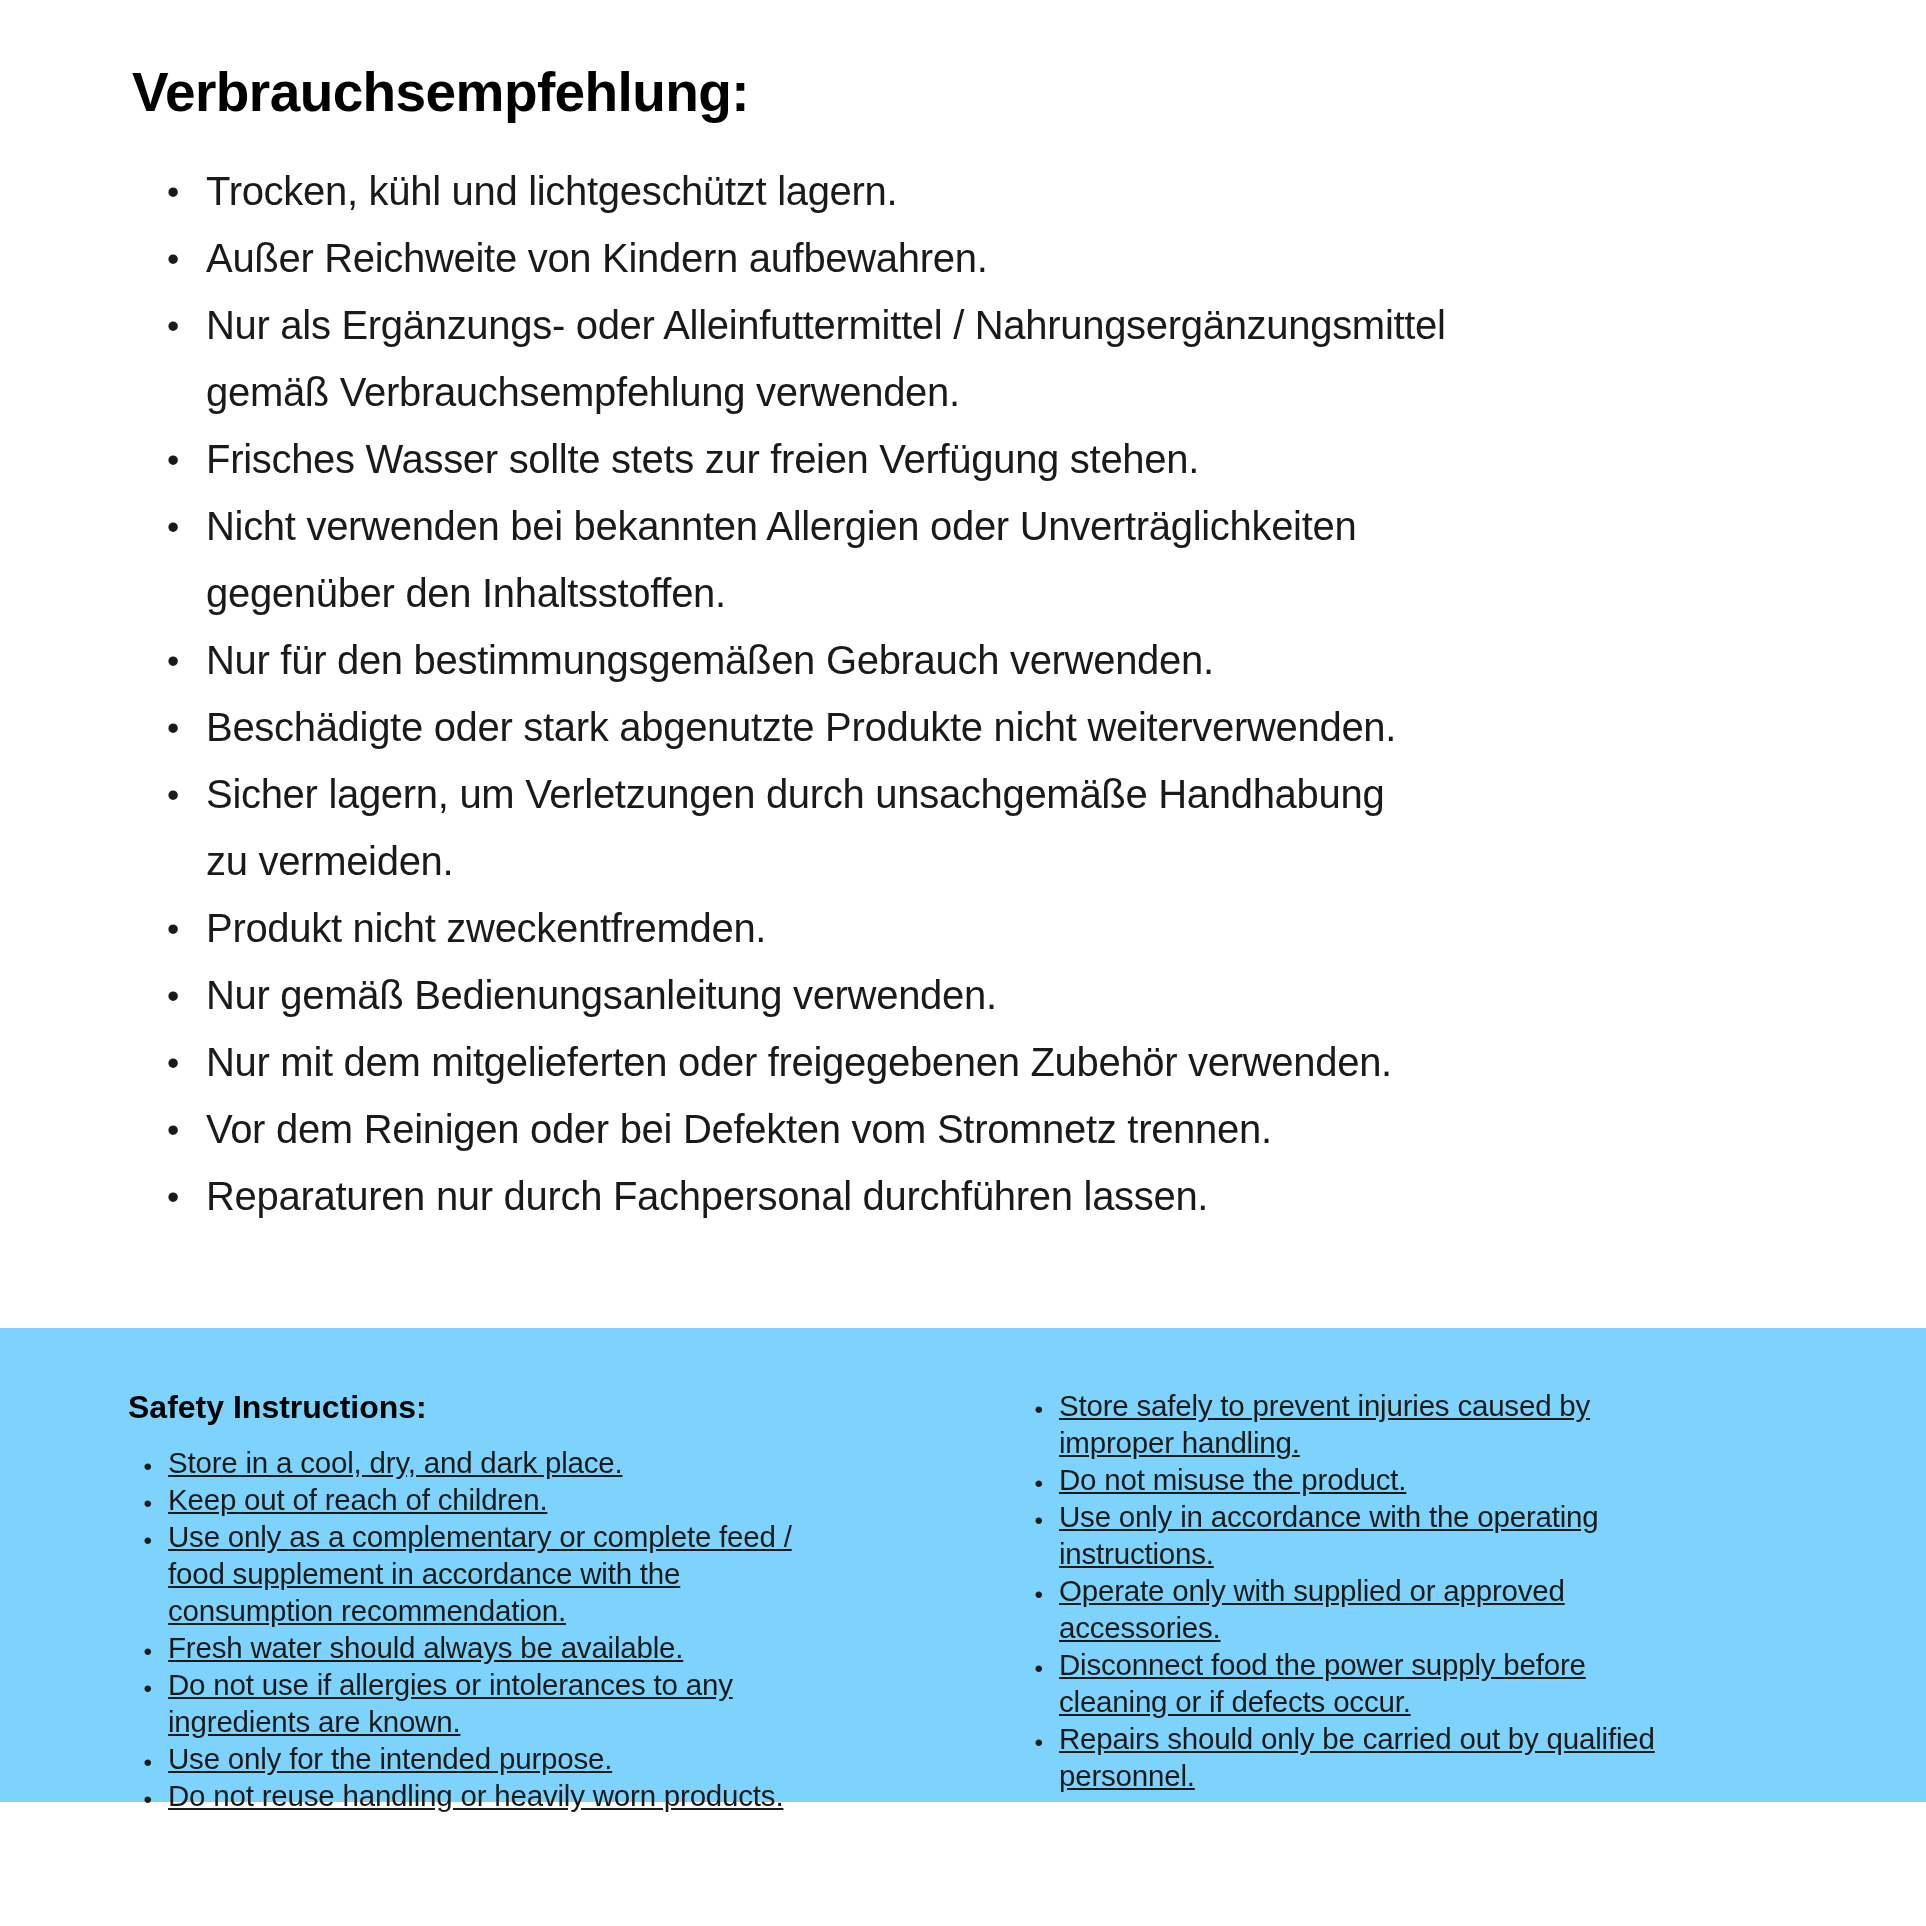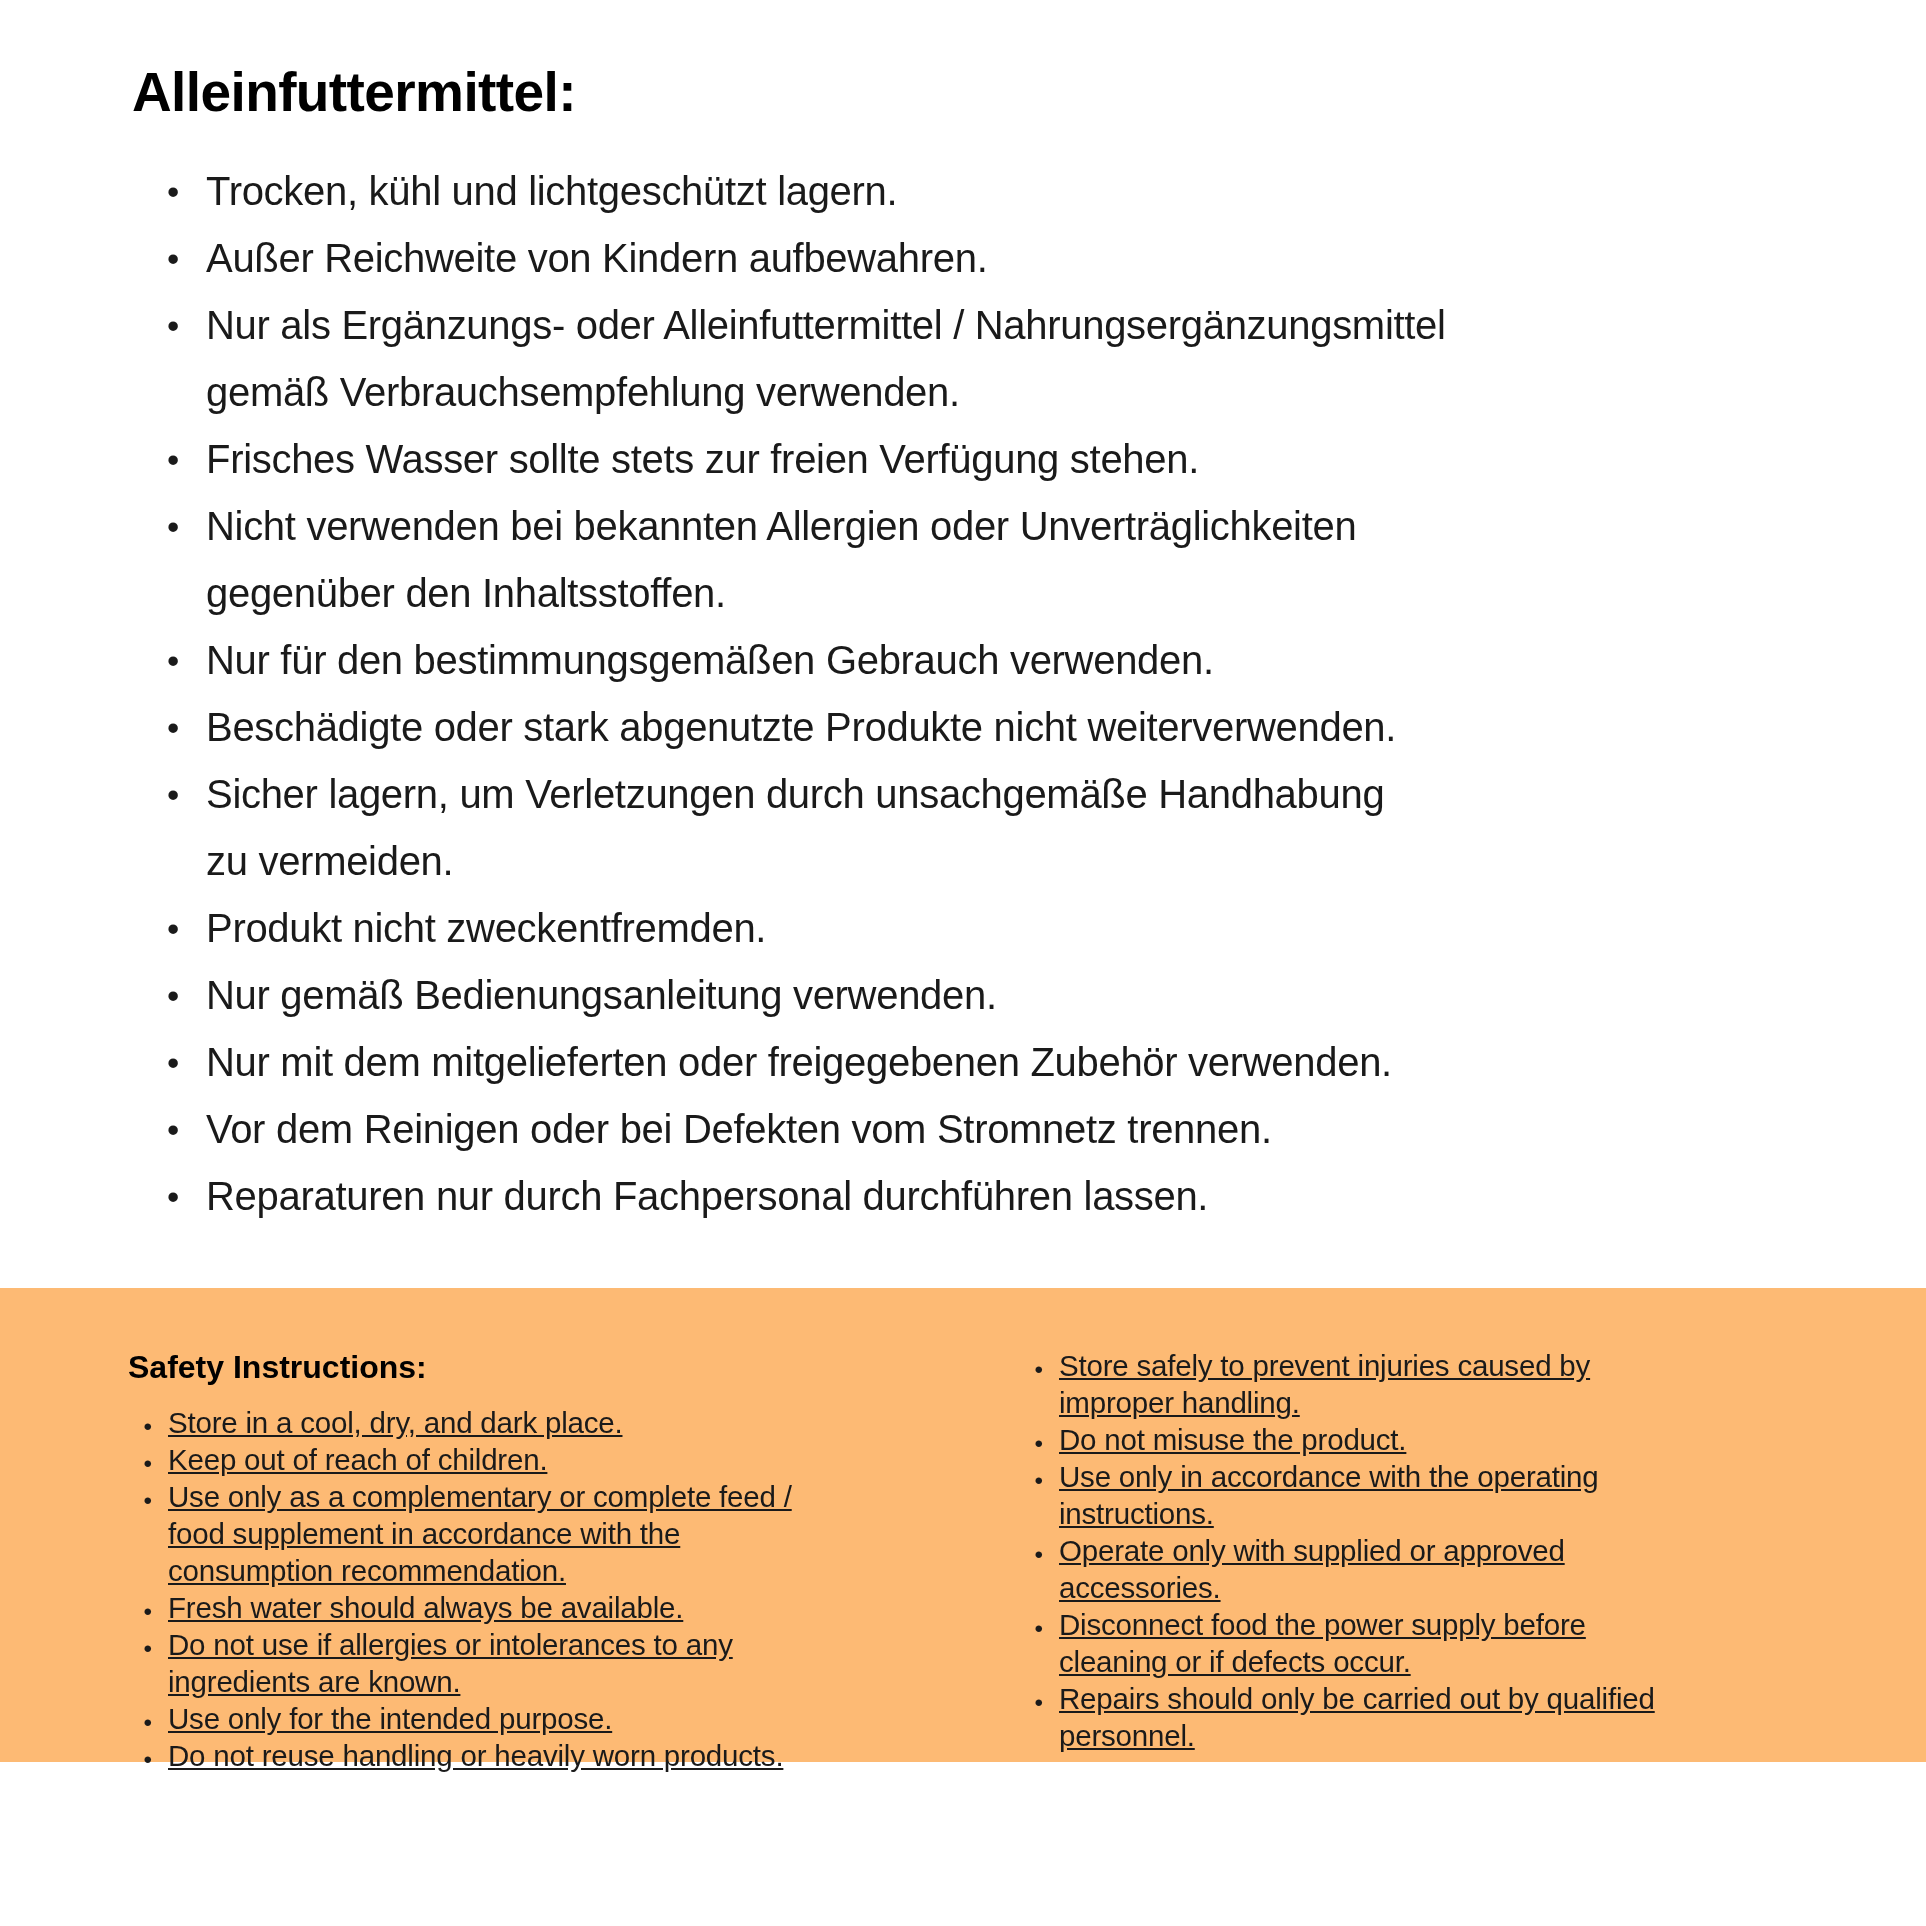--- a/index.html
+++ b/index.html
@@ -51,24 +51,25 @@
     top: 0;
     font-size: 35px;
     line-height: 67px;
     color: #1a1a1a;
   }
 
   
   .en-section {
     box-sizing: border-box;
     height: 474px;
-    background: #fdba74;
+    background: #7dd3fc;
     display: flex;
     align-items: flex-start;
     padding: 59px 39px 0 128px;
+    margin-top: 40px;
   }
   .en-col-left {
     flex: 0 0 891px;
   }
   .en-col-right {
     flex: 1 1 auto;
   }
   .en-title {
     margin: 0 0 16.7px 0;
     font-size: 32px;
@@ -97,21 +98,21 @@
     top: 0;
     font-size: 24.4px;
     line-height: 45px;
     color: #1a1a1a;
   }
 </style>
 </head>
 <body>
 
 <div class="de-section">
-  <h1 class="de-title">Alleinfuttermittel:</h1>
+  <h1 class="de-title">Verbrauchsempfehlung:</h1>
   <ul class="de-list">
     <li>Trocken, kühl und lichtgeschützt lagern.</li>
     <li>Außer Reichweite von Kindern aufbewahren.</li>
     <li>Nur als Ergänzungs- oder Alleinfuttermittel / Nahrungsergänzungsmittel
 gemäß Verbrauchsempfehlung verwenden.</li>
     <li>Frisches Wasser sollte stets zur freien Verfügung stehen.</li>
     <li>Nicht verwenden bei bekannten Allergien oder Unverträglichkeiten
 gegenüber den Inhaltsstoffen.</li>
     <li>Nur für den bestimmungsgemäßen Gebrauch verwenden.</li>
     <li>Beschädigte oder stark abgenutzte Produkte nicht weiterverwenden.</li>

